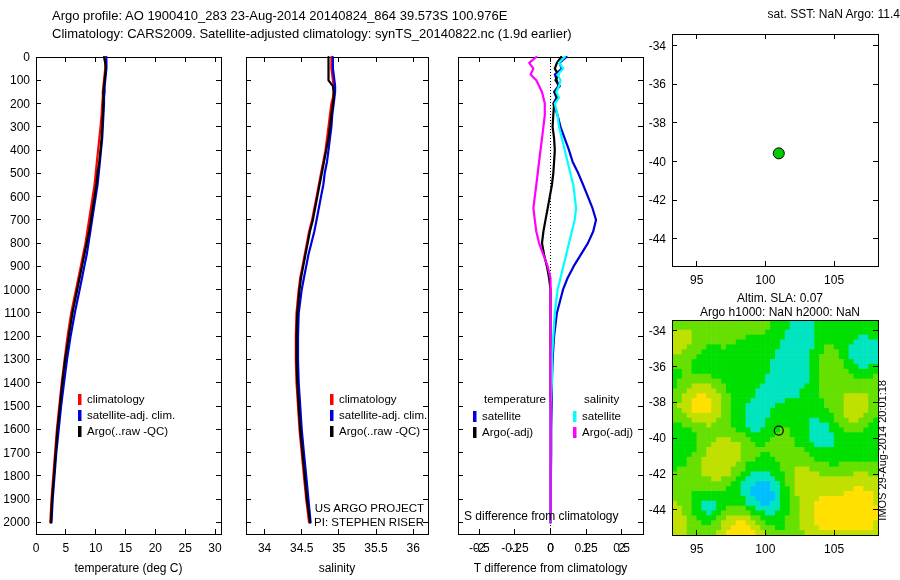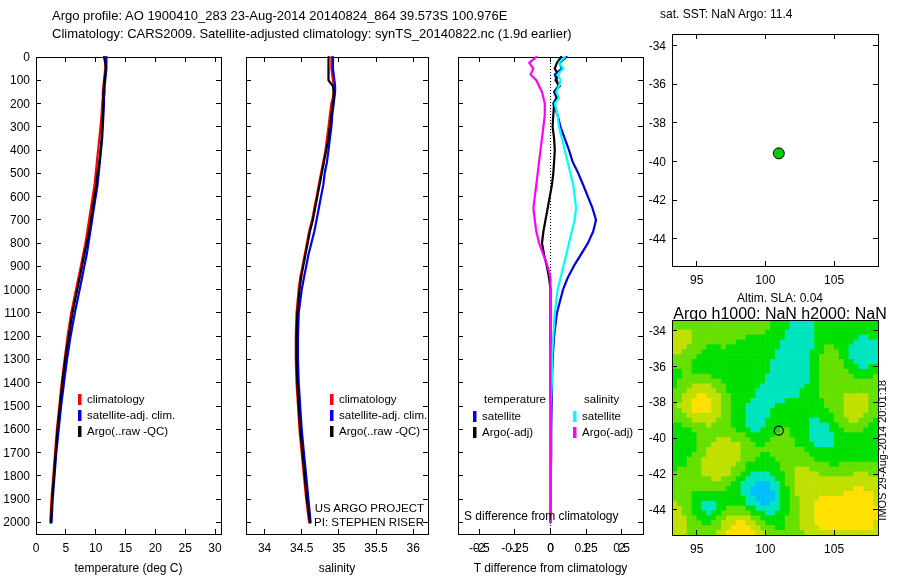--- a/index.html
+++ b/index.html
@@ -2,44 +2,44 @@
 <html><head>
 <meta charset="utf-8">
 <style>
   html,body{margin:0;padding:0;background:#fff;}
   body{width:900px;height:580px;position:relative;overflow:hidden;
        font-family:"Liberation Sans","DejaVu Sans",sans-serif;color:#000;}
   .page{position:absolute;left:0;top:0;width:900px;height:580px;}
   .ttl{position:absolute;font-size:13px;white-space:nowrap;}
   #title-line-1{left:52px;top:8px;}
   #title-line-2{left:52px;top:26px;}
-  #map-title{left:660px;top:7px;width:240px;text-align:left;font-size:12px;}
+  #map-title{left:660px;top:7px;width:240px;text-align:right;font-size:12px;}
   #sla-title-1{left:660px;top:291px;width:240px;text-align:center;font-size:12px;}
-  #sla-title-2{left:660px;top:305px;width:240px;text-align:center;font-size:16px;}
+  #sla-title-2{left:660px;top:305px;width:240px;text-align:center;font-size:12px;}
   svg{position:absolute;left:0;top:0;overflow:visible;}
   text{font-family:"Liberation Sans","DejaVu Sans",sans-serif;fill:#000;}
   .tick-lbl{font-size:12px;}
   .ax-lbl{font-size:12px;}
   .leg-lbl{font-size:11.5px;}
   .corner-lbl{font-size:11.5px;}
   .imos{position:absolute;left:876px;top:380px;font-size:11px;
         writing-mode:vertical-rl;transform:rotate(180deg);white-space:nowrap;
         letter-spacing:0px;}
   .frame{fill:none;stroke:#000;stroke-width:1;shape-rendering:crispEdges;}
 </style>
 </head>
 <body>
 
 <div class="page">
 
   <div class="ttl" id="title-line-1">Argo profile: AO 1900410_283 23-Aug-2014 20140824_864 39.573S 100.976E</div>
   <div class="ttl" id="title-line-2">Climatology: CARS2009. Satellite-adjusted climatology: synTS_20140822.nc (1.9d earlier)</div>
 
   <div class="ttl" id="map-title">sat. SST: NaN Argo: 11.4</div>
-  <div class="ttl" id="sla-title-1">Altim. SLA: 0.04</div>
+  <div class="ttl" id="sla-title-1">Altim. SLA: 0.07</div>
   <div class="ttl" id="sla-title-2">Argo h1000: NaN h2000: NaN</div>
 
   <div class="imos">IMOS 29-Aug-2014 20:01:18</div>
 
   <svg id="figure-svg" width="900" height="580">
       <rect x="36" y="57" width="185" height="477" class="frame"></rect>
       <line x1="36" y1="57" x2="41" y2="57" stroke="#000" stroke-width="1" shape-rendering="crispEdges"></line>
       <line x1="216" y1="57" x2="221" y2="57" stroke="#000" stroke-width="1" shape-rendering="crispEdges"></line>
       <text x="30" y="61" class="tick-lbl" text-anchor="end">0</text>
       <line x1="36" y1="80.26829268292683" x2="41" y2="80.26829268292683" stroke="#000" stroke-width="1" shape-rendering="crispEdges"></line>

